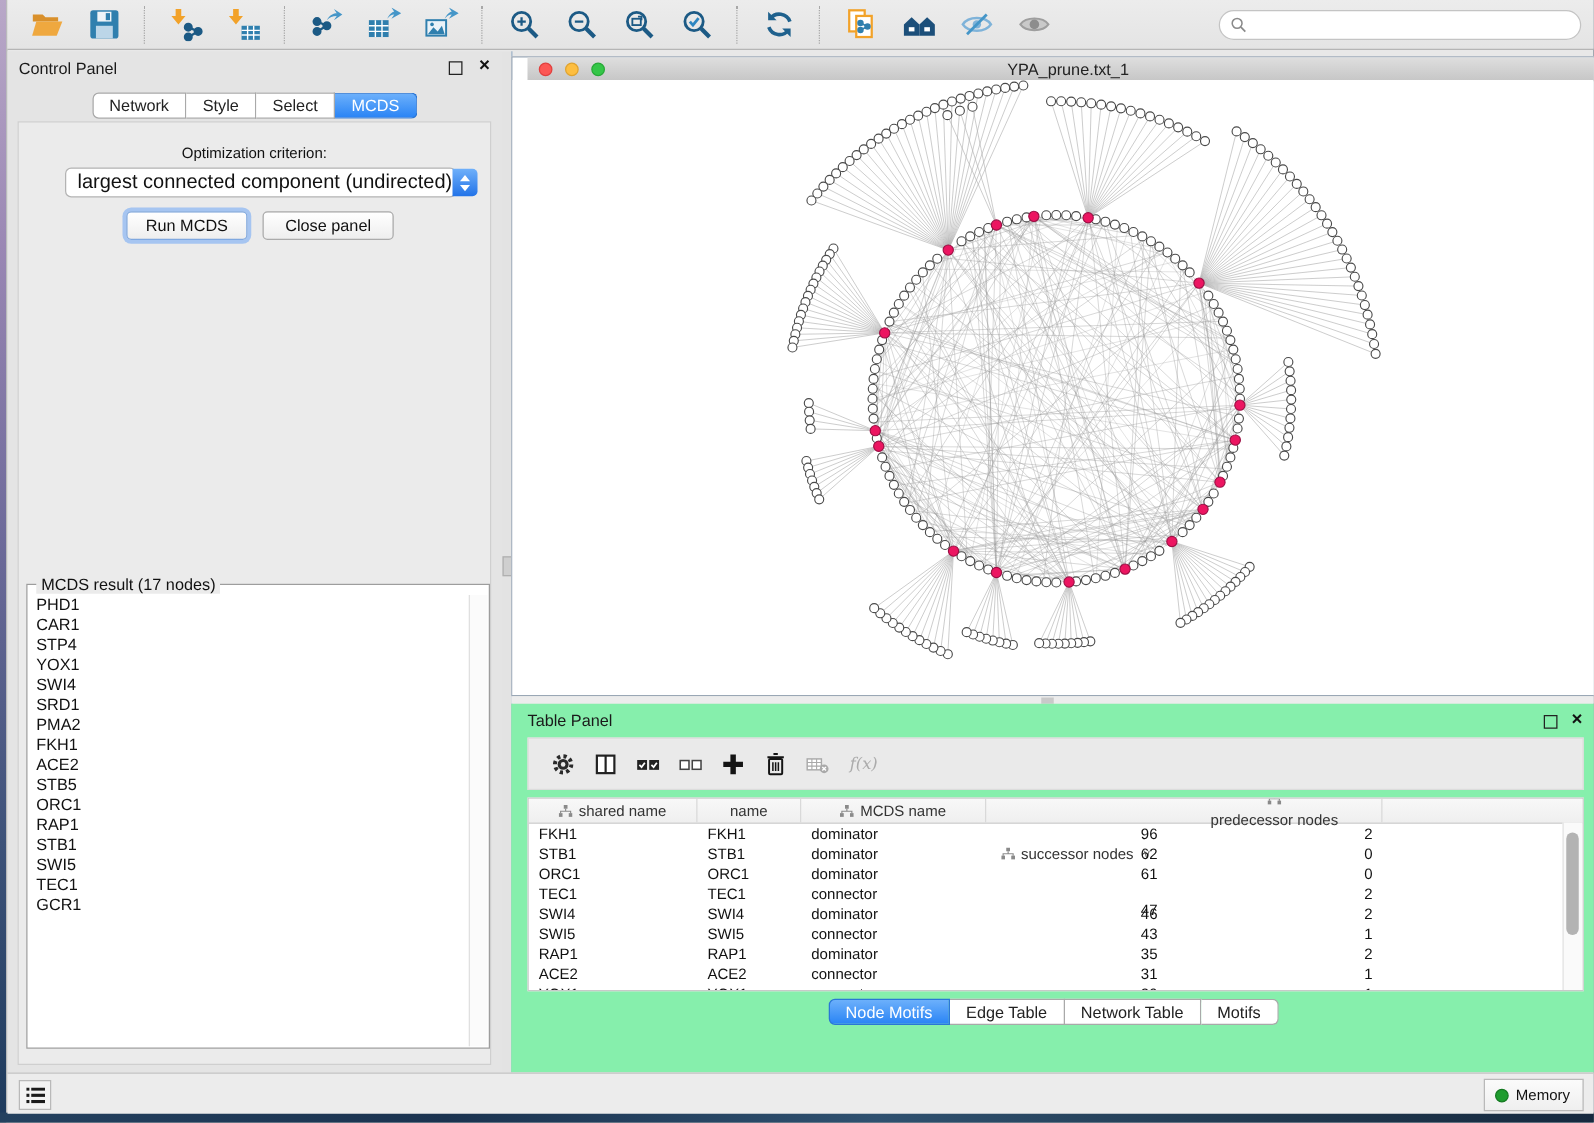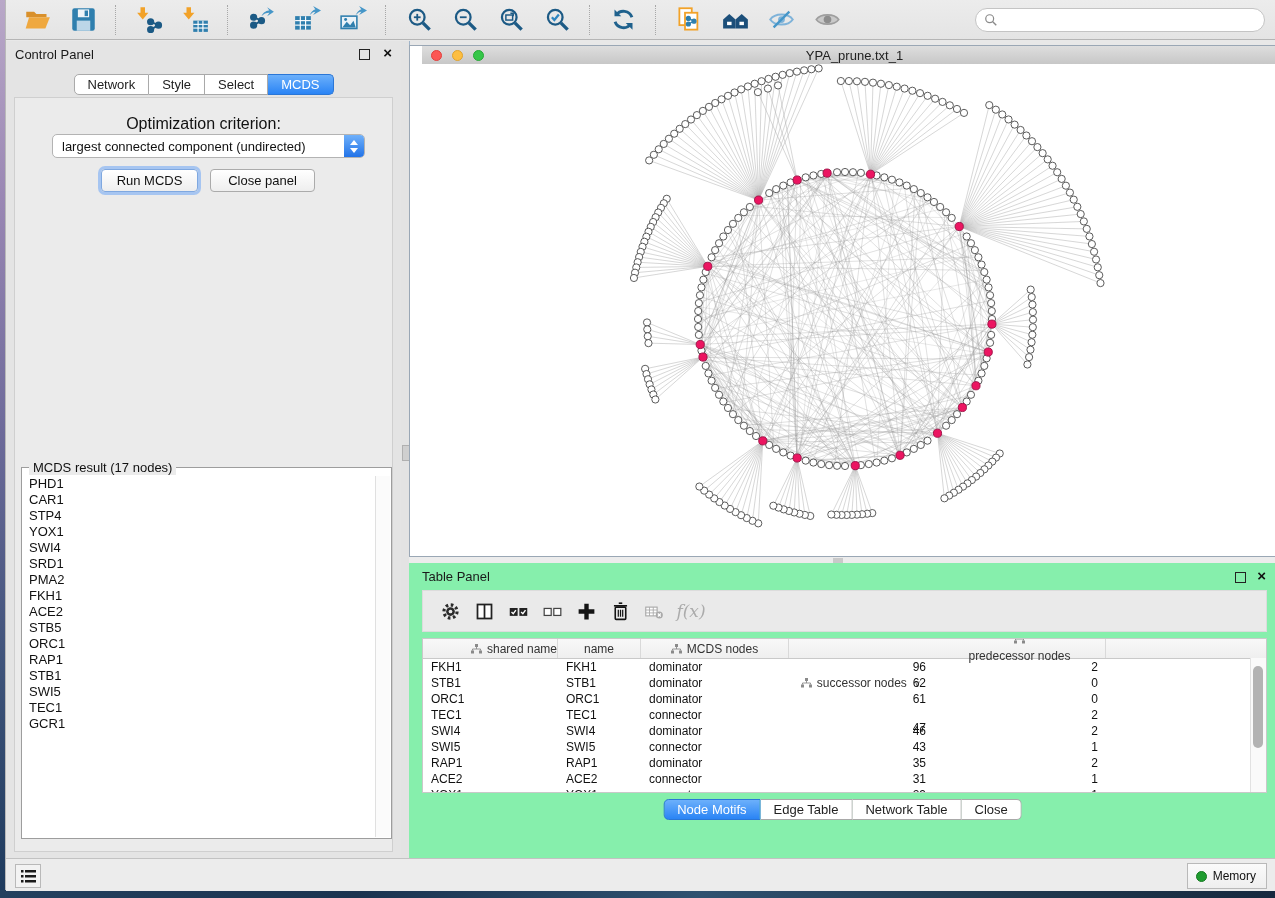--- a/index.html
+++ b/index.html
@@ -35,24 +35,24 @@
   .seg-tabs{position:absolute;display:flex;height:21px;}
   .cp-tabs{left:50%;transform:translateX(-50%);top:33px;}
   .seg{background:#fff;border:1px solid #a9a9a9;border-left:none;color:#222;font-size:13px;
        padding:0 13px;display:flex;align-items:center;cursor:pointer;height:21px;box-sizing:border-box;}
   .seg:first-child{border-left:1px solid #a9a9a9;border-radius:5px 0 0 5px;}
   .seg:last-child{border-radius:0 5px 5px 0;}
   .seg.active{background:linear-gradient(#6cb0fb,#2a84f5);border-color:#2a76d6;color:#fff;}
 
   .cp-inner{position:absolute;left:8px;top:56px;width:379px;height:755px;background:#ebebeb;
        border:1px solid #cfcfcf;box-sizing:border-box;}
-  .opt-label{position:absolute;left:0;top:17px;width:100%;text-align:center;font-size:16px;color:#111;}
+  .opt-label{position:absolute;left:0;top:17px;width:100%;text-align:center;font-size:12px;color:#111;}
   .criterion{position:absolute;left:37px;top:36px;width:313px;height:24px;background:#fff;border:1px solid #b3b3b3;
        border-radius:5px;display:flex;align-items:center;box-sizing:border-box;cursor:pointer;}
-  .criterion .val{font-size:13px;color:#111;padding-left:9px;flex:1;white-space:nowrap;}
+  .criterion .val{font-size:16px;color:#111;padding-left:9px;flex:1;white-space:nowrap;}
   .stepper{width:20px;height:22px;border-radius:0 4px 4px 0;background:linear-gradient(#6fb0fa,#2273e8);
        display:flex;flex-direction:column;align-items:center;justify-content:center;gap:3px;flex:none;}
   .tri-up{width:0;height:0;border-left:4px solid transparent;border-right:4px solid transparent;border-bottom:5px solid #fff;}
   .tri-dn{width:0;height:0;border-left:4px solid transparent;border-right:4px solid transparent;border-top:5px solid #fff;}
   .mac-btn{position:absolute;height:23px;background:linear-gradient(#ffffff,#eeeeee);border:1px solid #ababab;
        border-radius:4px;font-size:13px;color:#111;display:flex;align-items:center;justify-content:center;
        box-sizing:border-box;cursor:pointer;font-family:"Liberation Sans",sans-serif;}
   .run-btn{left:86px;top:71px;width:97px;border-color:#7fa8e0;box-shadow:0 0 0 3px rgba(110,165,245,.55);}
   .closep-btn{left:195px;top:71px;width:105px;}
 
@@ -84,21 +84,21 @@
 
   
   .table-panel{position:absolute;left:403px;top:563px;width:867px;height:295px;background:#86efac;}
   .tp-title{position:absolute;left:13px;top:6px;font-size:13px;color:#1a1a1a;}
   .tp-float{right:30px;top:9px;} .tp-close{right:10px;top:4px;}
   .tp-toolbar{position:absolute;left:13px;top:27px;right:9px;height:42px;background:#eaeaea;
        border:1px solid #dcdcdc;display:flex;align-items:center;padding-left:10px;box-sizing:border-box;}
   .tp-btn{width:34px;height:32px;display:flex;align-items:center;justify-content:center;cursor:pointer;}
   .tp-btn svg{width:21px;height:21px;}
   .tp-btn.disabled{cursor:default;}
-  .fx{font-family:"DejaVu Serif",serif;font-style:italic;font-size:17px;color:#ababab;margin-left:6px;}
+  .fx{font-family:"DejaVu Serif",serif;font-style:italic;font-size:13px;color:#ababab;margin-left:6px;}
 
   .grid{position:absolute;left:13px;top:75px;right:9px;bottom:65px;background:#fff;border:1px solid #c9c9c9;
        box-sizing:border-box;overflow:hidden;}
   .grid-header{display:flex;height:19px;background:linear-gradient(#f8f8f8,#efefef);border-bottom:1px solid #c9c9c9;}
   .th{display:flex;align-items:center;justify-content:center;gap:5px;font-size:12px;color:#333;
       border-right:1px solid #d9d9d9;box-sizing:border-box;flex:none;cursor:pointer;}
   .th.filler{flex:1;border-right:none;cursor:default;}
   .sort-chevron{color:#777;font-size:10px;margin-left:2px;}
   .tr{display:flex;height:16px;align-items:center;}
   .td{font-size:12px;color:#111;box-sizing:border-box;flex:none;padding:0 8px;white-space:nowrap;overflow:hidden;}
@@ -1133,21 +1133,21 @@
             <path d="M15.8 14.3l3.4 3.4M19.2 14.3l-3.4 3.4" stroke="#fff" stroke-width="1.3"></path>
         </svg>
         </div>
       <div class="tp-btn disabled">
         <span class="fx">f(x)</span>
       </div>
     </div>
 
     <div class="grid">
       <div class="grid-header" id="table-header">
-          <div class="th" style="width: 135px; justify-content: flex-end;">
+          <div class="th" style="width: 135px;">
             <svg class="type-icon" width="11" height="10" viewBox="0 0 11 10">
               <g fill="#8a8a8a">
                 <rect x="4" y="0" width="3" height="3"></rect>
                 <rect x="0" y="6.5" width="3" height="3"></rect>
                 <rect x="8" y="6.5" width="3" height="3"></rect>
               </g>
               <g stroke="#8a8a8a" stroke-width="0.9" fill="none">
                 <path d="M5.5 3v2M1.5 6.5v-1.5h8v1.5"></path>
               </g>
             </svg>
@@ -1160,21 +1160,21 @@
             <svg class="type-icon" width="11" height="10" viewBox="0 0 11 10">
               <g fill="#8a8a8a">
                 <rect x="4" y="0" width="3" height="3"></rect>
                 <rect x="0" y="6.5" width="3" height="3"></rect>
                 <rect x="8" y="6.5" width="3" height="3"></rect>
               </g>
               <g stroke="#8a8a8a" stroke-width="0.9" fill="none">
                 <path d="M5.5 3v2M1.5 6.5v-1.5h8v1.5"></path>
               </g>
             </svg>
-            <span>MCDS nodes</span>
+            <span>MCDS name</span>
           </div>
           <div class="th" style="width: 145px; margin-top: 44px;">
             <svg class="type-icon" width="11" height="10" viewBox="0 0 11 10">
               <g fill="#8a8a8a">
                 <rect x="4" y="0" width="3" height="3"></rect>
                 <rect x="0" y="6.5" width="3" height="3"></rect>
                 <rect x="8" y="6.5" width="3" height="3"></rect>
               </g>
               <g stroke="#8a8a8a" stroke-width="0.9" fill="none">
                 <path d="M5.5 3v2M1.5 6.5v-1.5h8v1.5"></path>
@@ -1265,21 +1265,21 @@
         </div>
       <div class="grid-scroll">
         <div class="grid-thumb"></div>
       </div>
     </div>
 
     <div class="seg-tabs tp-tabs" id="table-tabs">
         <div class="seg active">Node Motifs</div>
         <div class="seg">Edge Table</div>
         <div class="seg">Network Table</div>
-        <div class="seg">Close</div>
+        <div class="seg">Motifs</div>
       </div>
   </div>
 
   <div class="status-bar">
     <div class="status-left-btn">
       <svg width="15" height="13" viewBox="0 0 15 13">
         <g fill="#1b1b1b">
             <rect x="0" y="0" width="2.5" height="2.5"></rect>
             <rect x="4" y="0" width="11" height="2.5"></rect>
         <rect x="0" y="5" width="2.5" height="2.5"></rect>

